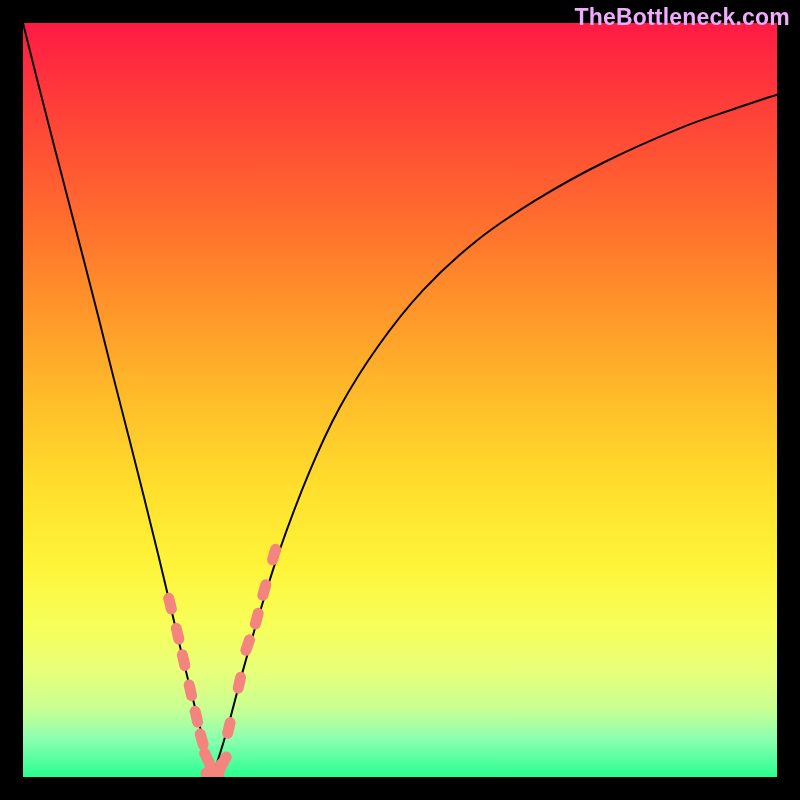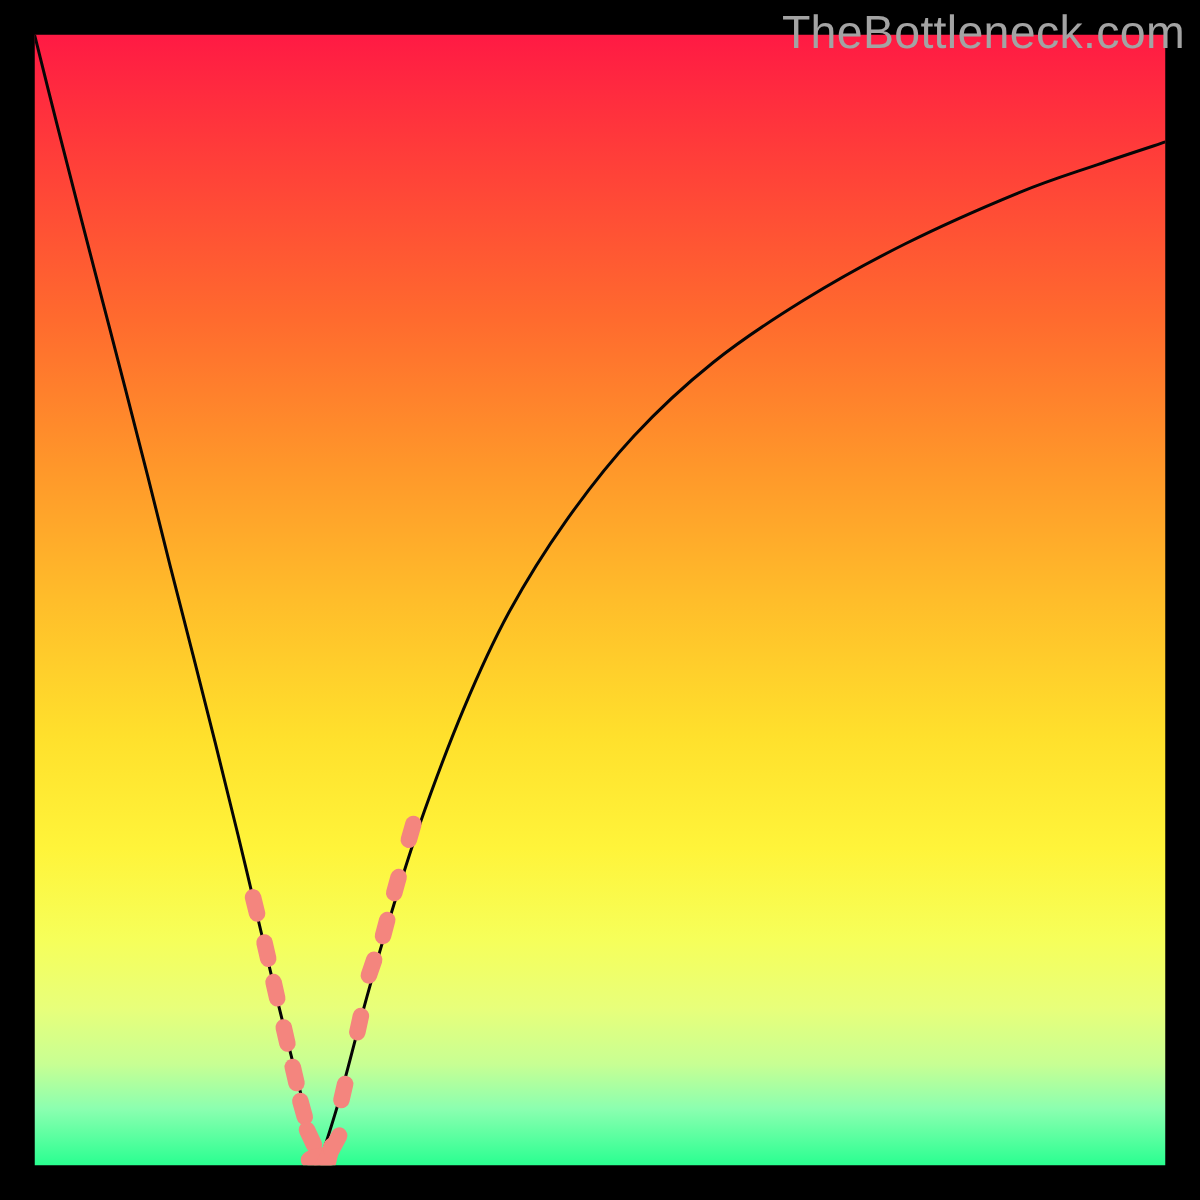--- a/index.html
+++ b/index.html
@@ -14,21 +14,21 @@
       #ffbd2a 50%,
       #ffe02c 62%,
       #fff43a 72%,
       #f6ff5a 80%,
       #e8ff7a 86%,
       #c8ff93 91%,
       #8bffb0 95%,
       #29ff90 100%);
   }
   .curves{position:absolute;left:0;top:0}
-  .watermark{position:absolute;top:4px;right:10px;font-size:31px;font-weight:400;color:#a3a3a3;letter-spacing:0.2px}
+  .watermark{position:absolute;top:4px;right:10px;font-size:23px;font-weight:700;color:#f0abfc;letter-spacing:0.2px}
 </style>
 </head>
 <body>
 
 <div class="frame">
   <div class="plot">
     <div class="gradient"></div>
     <svg class="curves" id="curves-svg" width="754" height="754" viewBox="0 0 754 754">
         <path d="M 0.00 0.00 C 2.51 10.05, 10.05 40.46, 15.08 60.32 C 20.11 80.18, 25.13 99.65, 30.16 119.13 C 35.19 138.61, 40.21 157.84, 45.24 177.19 C 50.27 196.54, 55.29 215.77, 60.32 235.25 C 65.35 254.73, 70.37 274.20, 75.40 294.06 C 80.43 313.92, 85.45 334.52, 90.48 354.38 C 95.51 374.24, 100.53 393.46, 105.56 413.19 C 110.59 432.92, 115.61 452.65, 120.64 472.76 C 125.67 492.86, 130.69 513.10, 135.72 533.83 C 140.75 554.57, 146.40 578.70, 150.80 597.17 C 155.20 615.64, 158.34 629.21, 162.11 644.67 C 165.88 660.13, 169.90 676.09, 173.42 689.91 C 176.94 703.73, 180.33 717.56, 183.22 727.61 C 186.11 737.66, 189.51 746.46, 190.76 750.23" fill="none" stroke="#060606" stroke-width="2" stroke-linecap="round"></path>
         <path d="M 190.76 750.23 C 192.90 743.32, 198.93 725.10, 203.58 708.76 C 208.23 692.42, 213.63 670.43, 218.66 652.21 C 223.69 633.99, 227.46 620.17, 233.74 599.43 C 240.02 578.70, 247.56 552.93, 256.36 527.80 C 265.16 502.67, 276.47 472.51, 286.52 448.63 C 296.57 424.75, 305.37 405.28, 316.68 384.54 C 327.99 363.81, 340.56 343.70, 354.38 324.22 C 368.20 304.74, 383.28 285.26, 399.62 267.67 C 415.96 250.08, 433.55 233.74, 452.40 218.66 C 471.25 203.58, 491.36 190.38, 512.72 177.19 C 534.08 163.99, 556.70 151.43, 580.58 139.49 C 604.46 127.55, 634.62 114.36, 655.98 105.56 C 677.34 96.76, 692.42 92.37, 708.76 86.71 C 725.10 81.06, 746.46 74.14, 754.00 71.63" fill="none" stroke="#060606" stroke-width="2" stroke-linecap="round"></path>

